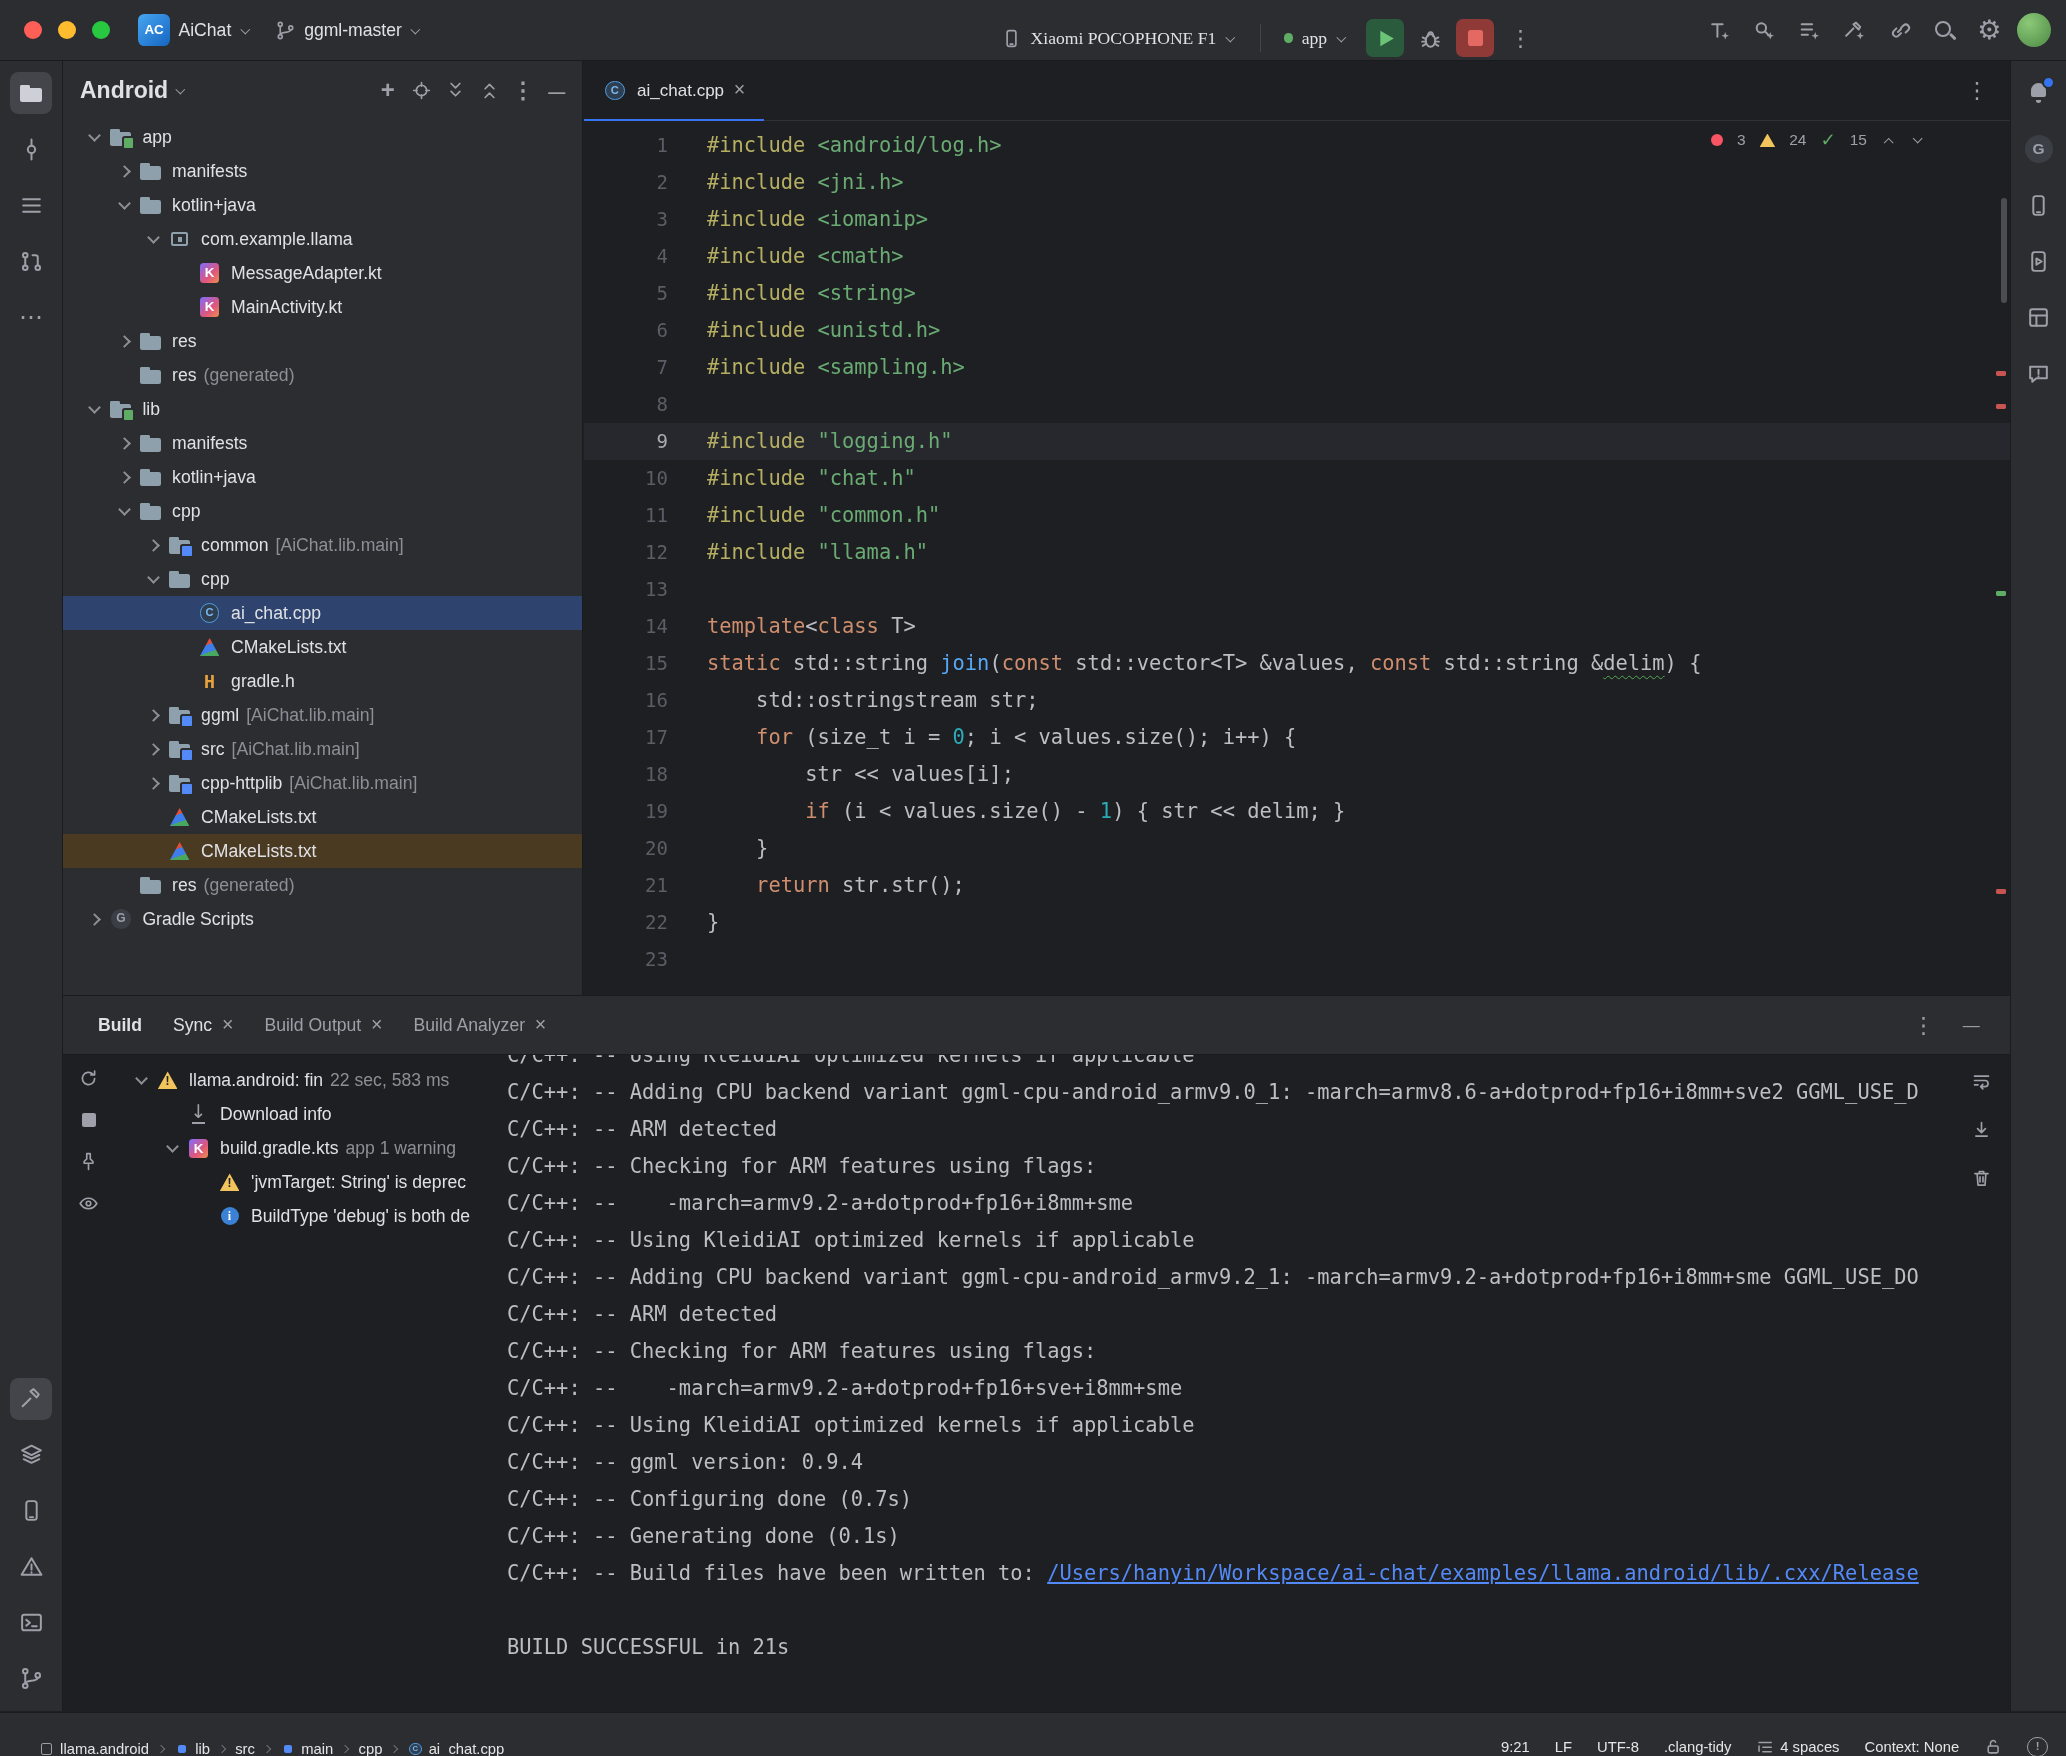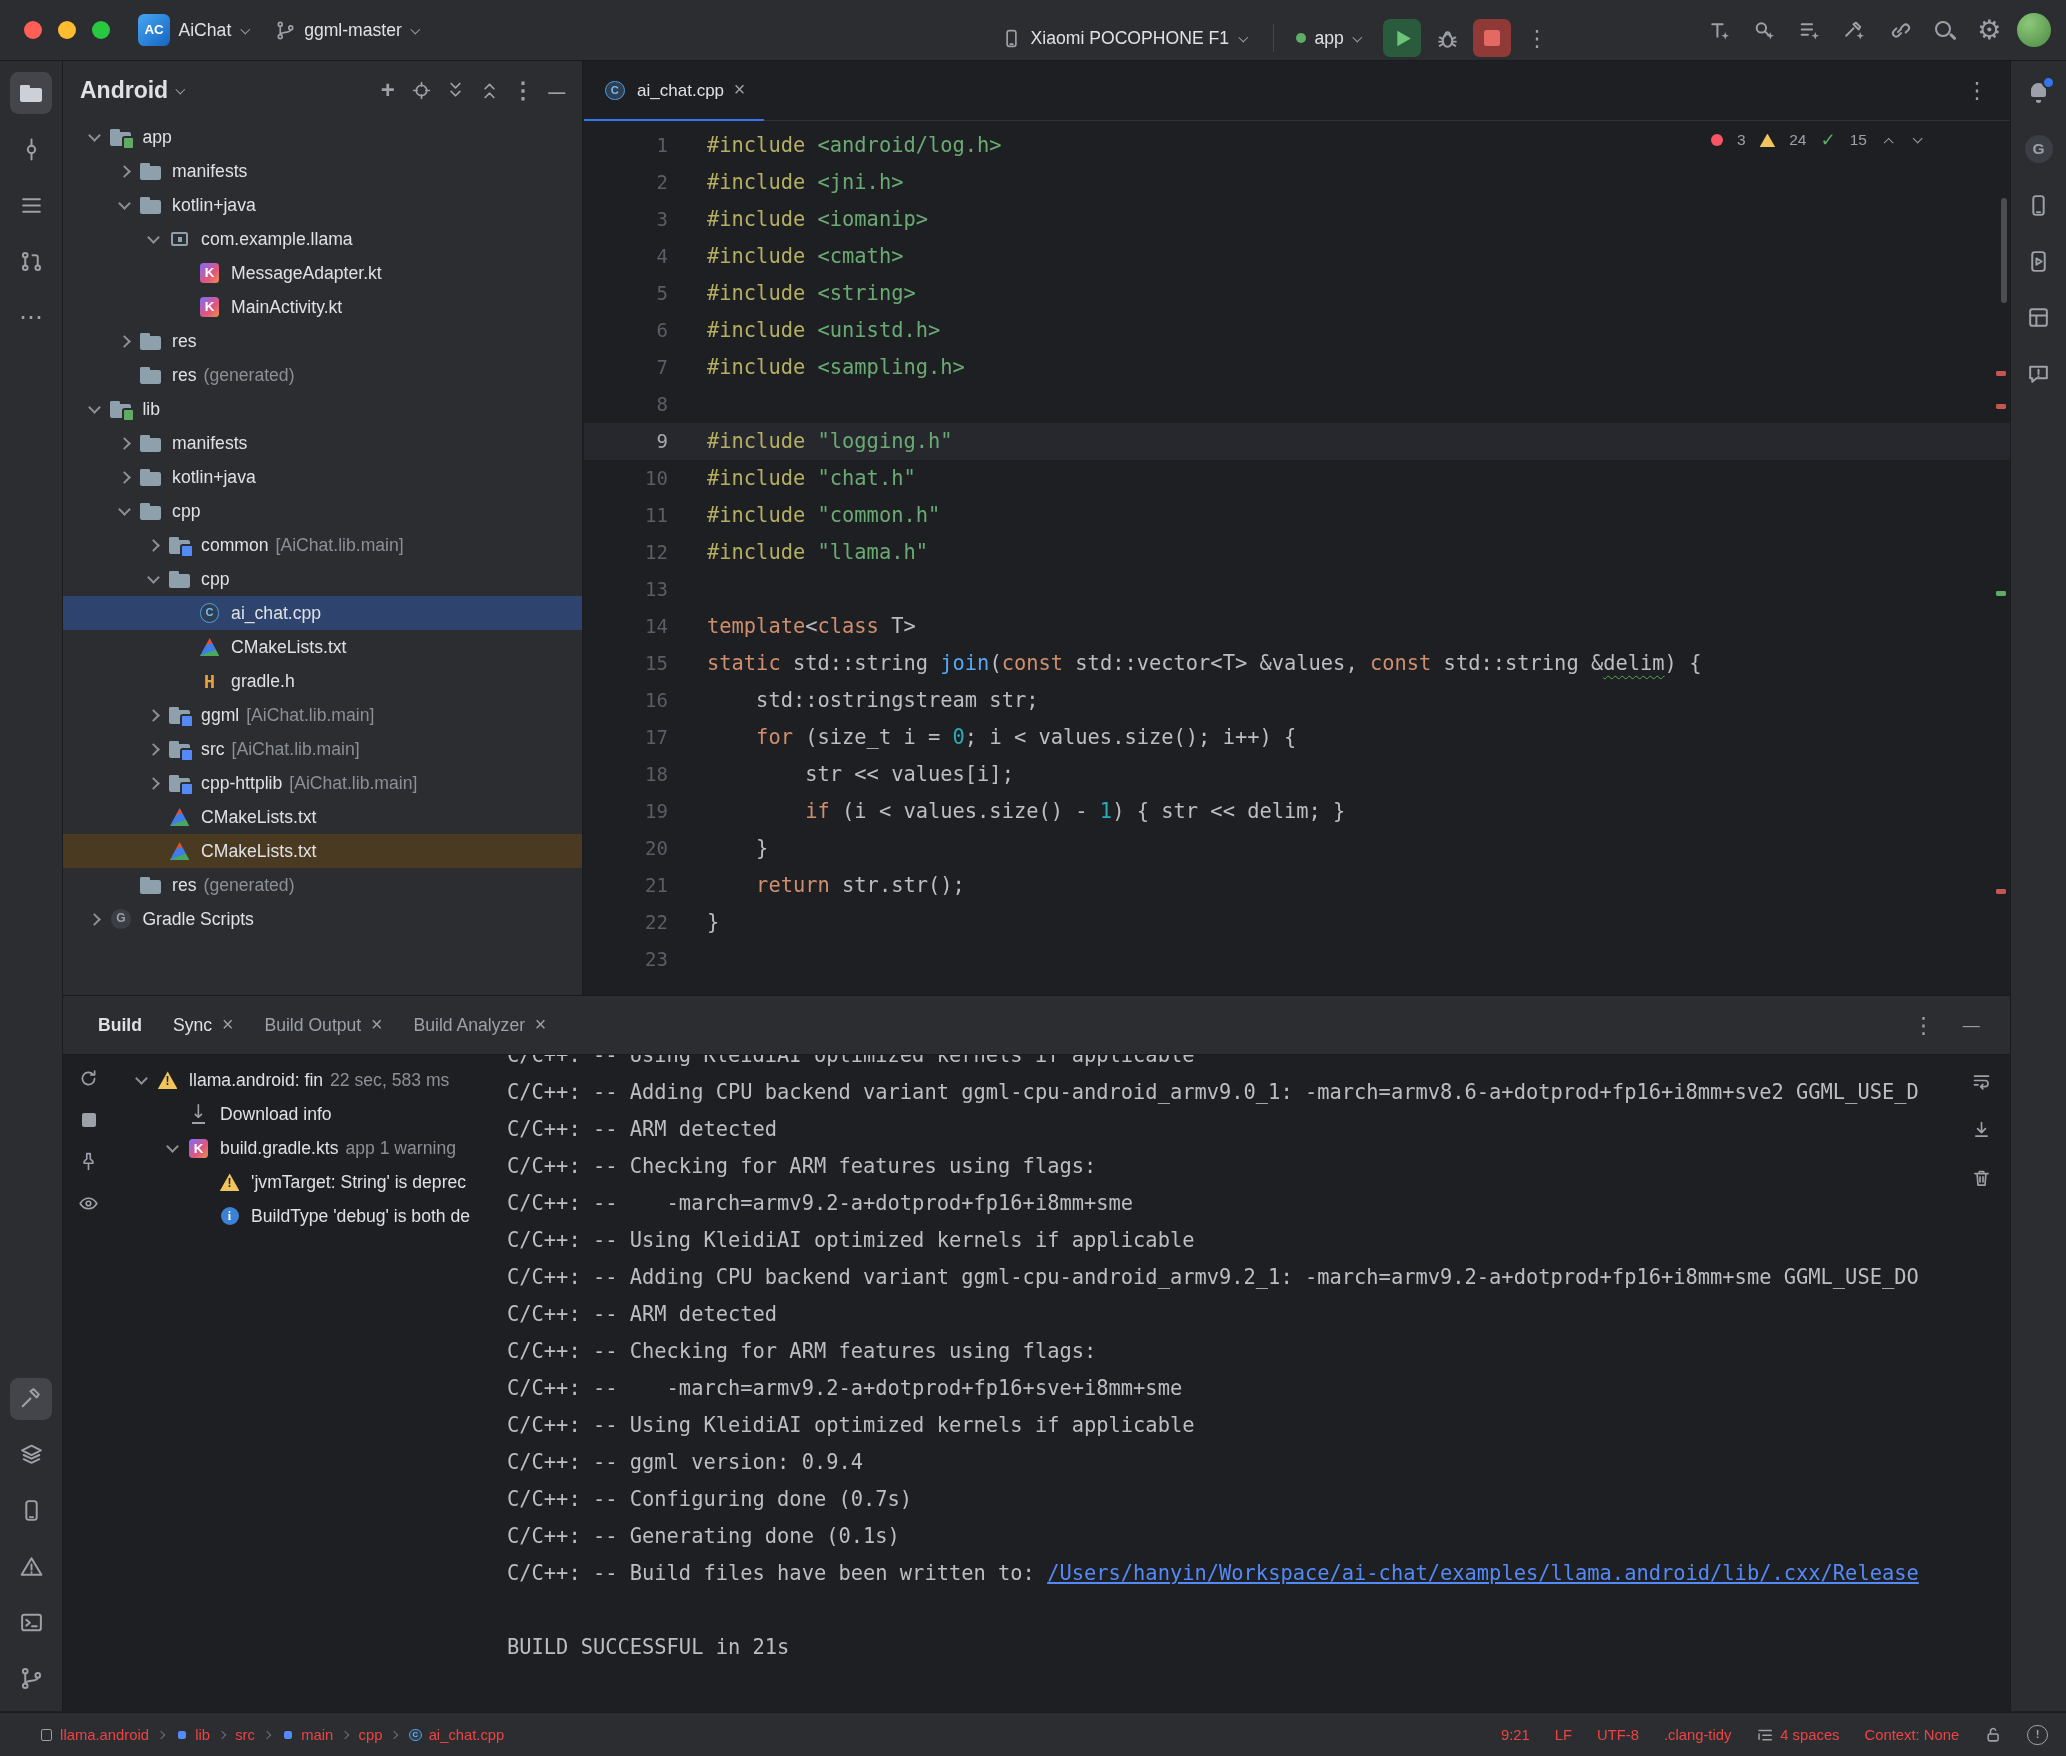--- a/index.html
+++ b/index.html
@@ -10,21 +10,21 @@
   #titlebar{position:absolute;left:0;top:0;width:100%;height:60px;background:#2b2d30;border-bottom:0.7px solid #1a1b1e;display:flex;align-items:center;}
   .tl{width:18.3px;height:18.3px;border-radius:50%;margin-left:15.5px;flex:0 0 auto;}
   .tl.red{background:#ff5f57;margin-left:24px;}
   .tl.yellow{background:#febc2e;}
   .tl.green{background:#28c840;}
   .tb-widget{display:flex;align-items:center;gap:8.4px;padding:0 11.2px;height:41px;border-radius:7px;font-size:17.6px;color:#dfe1e5;}
   .ac-logo{width:32px;height:32px;border-radius:6.3px;background:linear-gradient(135deg,#47a6f2,#1565c0);position:relative;}
   .ac-logo::before{content:"AC";position:absolute;inset:0;color:#fff;font:700 13.4px/32px "Liberation Sans",sans-serif;text-align:center;}
   .dd{width:12.7px;height:12.7px;position:relative;}
   .dd::before{content:"";position:absolute;left:2.1px;top:2.1px;width:5.6px;height:5.6px;border-right:1.8px solid #9da0a8;border-bottom:1.8px solid #9da0a8;transform:rotate(45deg);}
-  .tb-center{position:absolute;left:990px;top:0;height:76px;display:flex;align-items:center;gap:7px;}
+  .tb-center{position:absolute;left:990px;top:0;height:76px;display:flex;align-items:center;gap:7px;font-family:Liberation Serif, serif;}
   .tb-right{position:absolute;right:12.7px;top:0;height:60px;display:flex;align-items:center;gap:7px;}
   .tbi{width:38px;height:38px;border-radius:7px;display:flex;align-items:center;justify-content:center;position:relative;}
   .tbi svg{width:25px;height:25px;stroke:#9da0a8;fill:none;stroke-width:1.9;stroke-linecap:round;stroke-linejoin:round;}
   .btn-run{background:#2b5b3d;}
   .btn-run svg{stroke:none;fill:#6cc577;}
   .btn-stop{background:#8f3a37;}
   .stop-sq{width:15.5px;height:15.5px;border-radius:2.8px;background:#e46962;}
   .sep-v{width:1.4px;height:28px;background:#43454a;margin:0 4.2px;}
   .run-dot{width:9.8px;height:9.8px;border-radius:50%;background:#5fad65;}
   .g-more-v::before{content:"⋮";color:#9da0a8;font-size:22.5px;}
@@ -141,21 +141,21 @@
   #build-tree .row{height:34px;}
   .bp-console{position:absolute;left:437px;top:0;right:0;bottom:0;overflow:hidden;font-family:"DejaVu Sans Mono","Liberation Mono",monospace;font-size:20.4px;color:#bcbec4;padding:2.8px 77px 0 7px;box-sizing:border-box;}
   .cline{height:37px;line-height:37px;white-space:pre;}
   .cline:first-child{margin-top:-21px;}
   .cline a{color:#548af7;text-decoration:underline;}
   .console-tools{position:absolute;right:12.7px;top:9.8px;display:flex;flex-direction:column;gap:17px;align-items:center;}
   .console-tools .tbi{width:32px;height:32px;}
   .console-tools svg{width:21px;height:21px;}
 
   
-  #statusbar{position:absolute;left:0;right:0;bottom:0;height:45px;background:#2b2d30;border-top:0.7px solid #1a1b1e;display:flex;align-items:center;font-size:14.8px;color:#ef4444;padding:0 18.3px 0 39px;box-sizing:border-box;}
+  #statusbar{position:absolute;left:0;right:0;bottom:0;height:45px;background:#2b2d30;border-top:0.7px solid #1a1b1e;display:flex;align-items:flex-end;font-size:14.8px;color:#e5e5e5;padding:0 18.3px 0 39px;box-sizing:border-box;}
   .sb-left{display:flex;align-items:center;gap:7px;}
   .bc-item{display:flex;align-items:center;gap:5.6px;}
   .bc-sep{width:11.2px;height:11.2px;position:relative;}
   .bc-sep::before{content:"";position:absolute;left:2.1px;top:2.1px;width:4.9px;height:4.9px;border-right:1.4px solid #6f737a;border-bottom:1.4px solid #6f737a;transform:rotate(-45deg);}
   .bc-ic{width:15.5px;height:15.5px;position:relative;display:inline-block;}
   .bc-ic.project::before{content:"";position:absolute;inset:2.1px;border:1.4px solid #9da0a8;border-radius:2.1px;}
   .bc-ic.module::before{content:"";position:absolute;inset:3.5px;background:#548af7;border-radius:2.1px;}
   .bc-ic.cpp::before{content:"C";position:absolute;inset:1.4px;border-radius:50%;background:#2d3f51;border:1.1px solid #4f9ee3;color:#79b8f0;font:700 7.7px/10.5px "Liberation Sans",sans-serif;text-align:center;}
   .sb-right{margin-left:auto;display:flex;align-items:center;gap:25px;}
   .sb-item{display:flex;align-items:center;gap:5.6px;}

